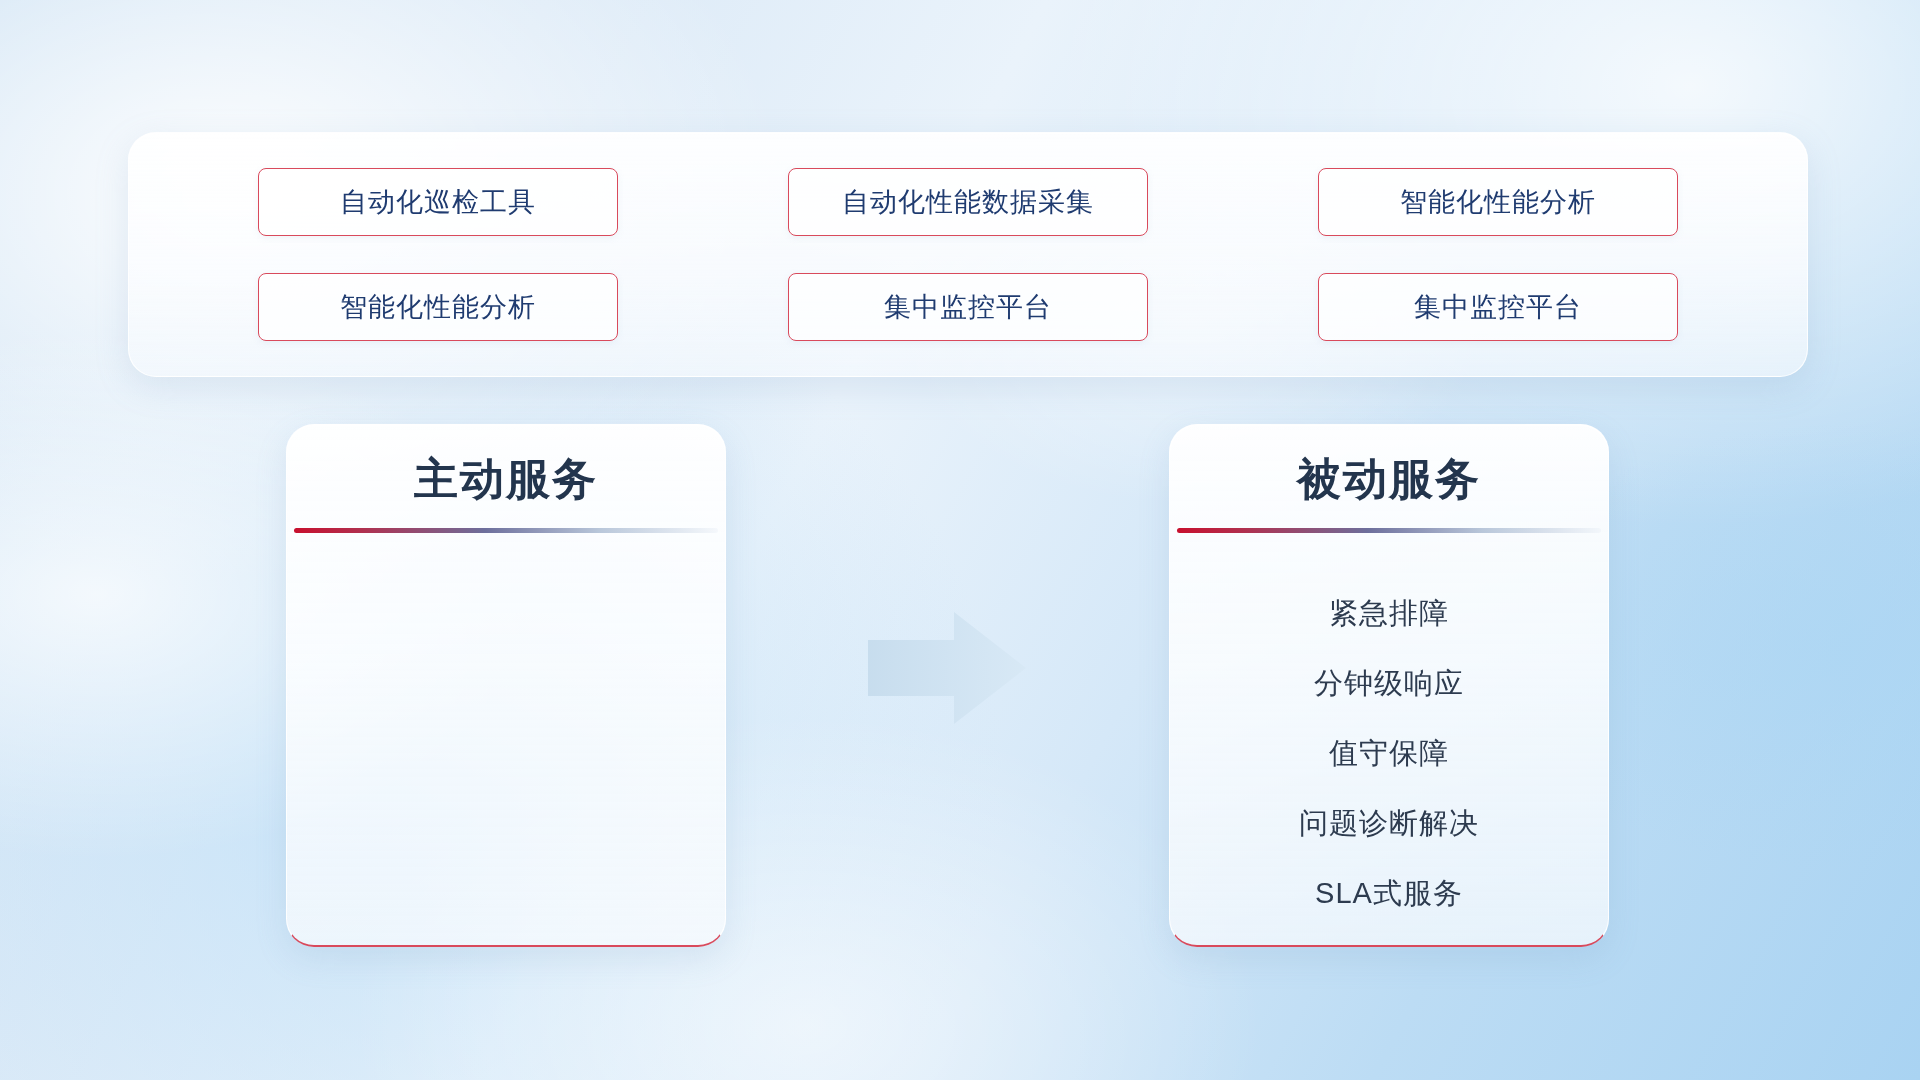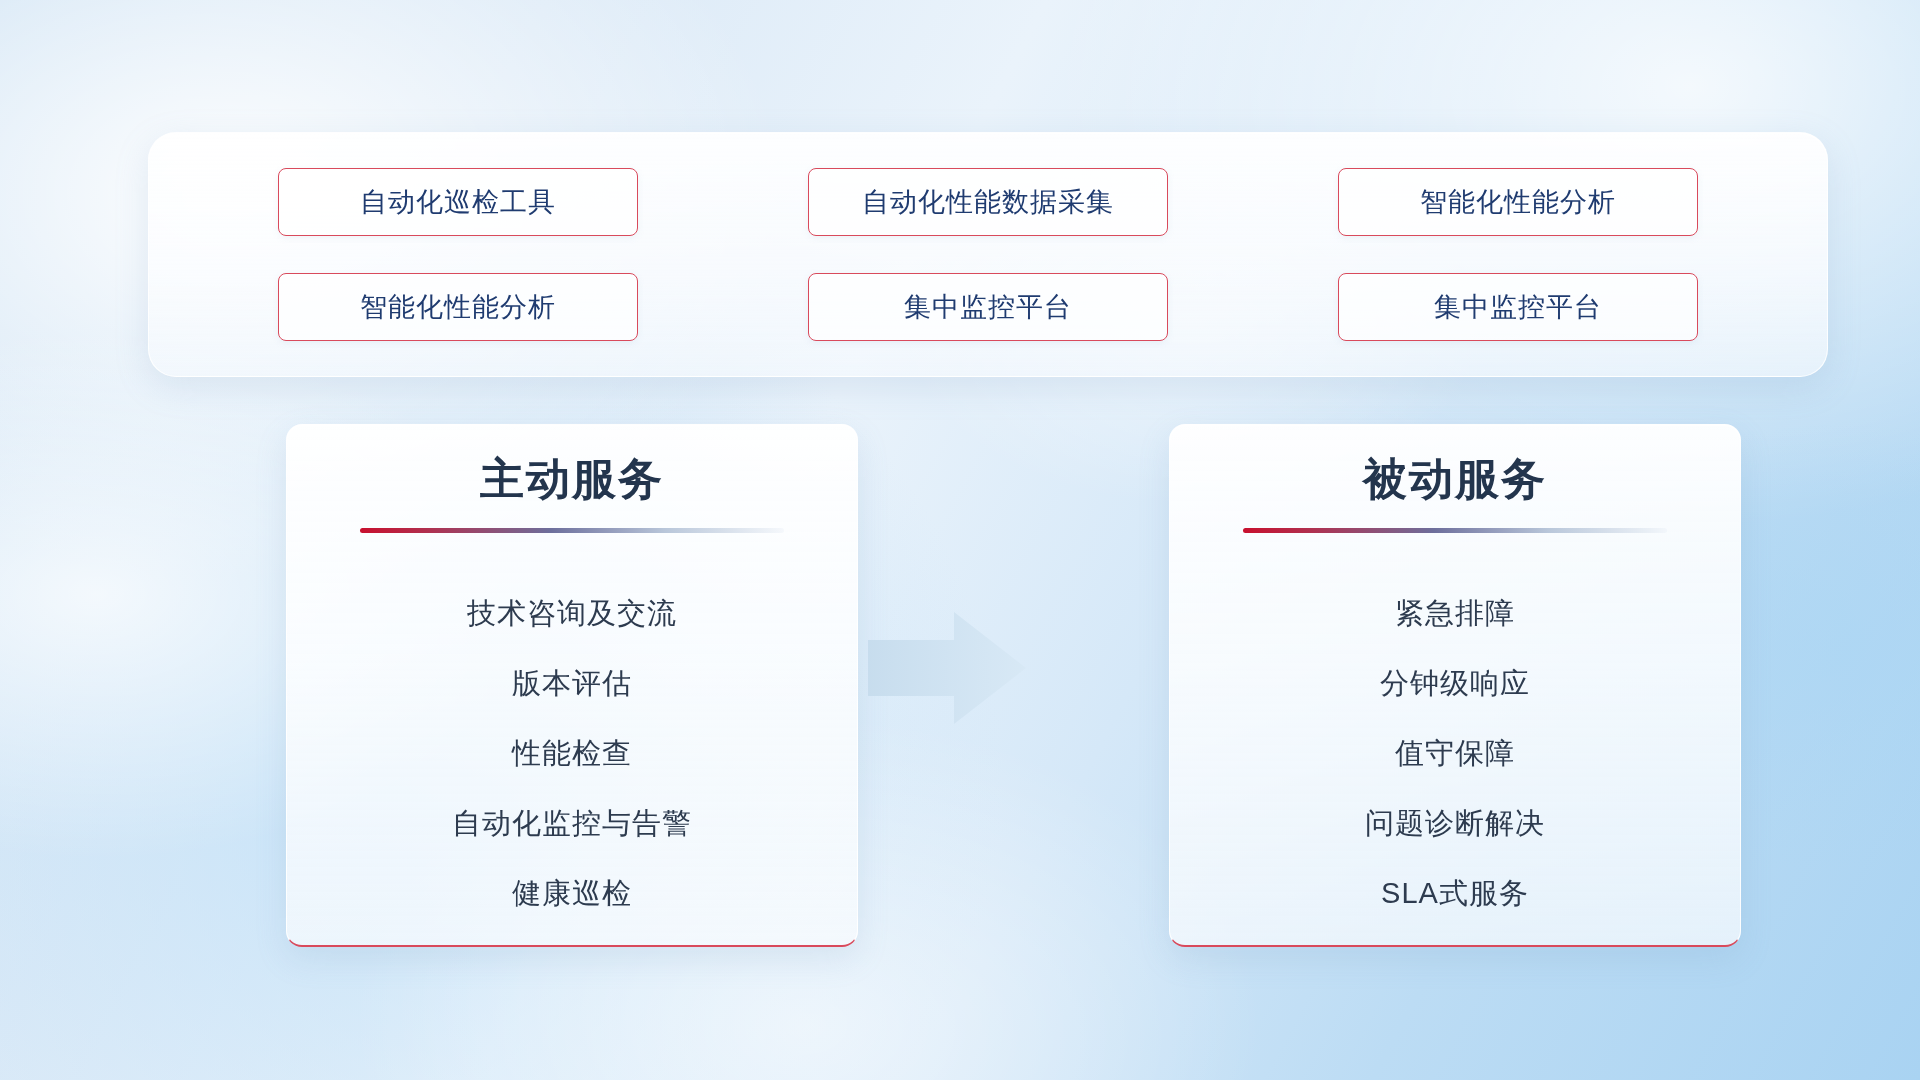--- a/index.html
+++ b/index.html
@@ -48,44 +48,43 @@
     box-shadow: 0 10px 34px rgba(120,155,195,0.18), inset 0 1px 0 rgba(255,255,255,0.9);
     border: 1px solid rgba(255,255,255,0.85);
     display: grid;
     grid-template-columns: repeat(3, 1fr);
     grid-auto-rows: 1fr;
     align-items: center;
     justify-items: center;
     padding: 26px 44px;
     box-sizing: border-box;
     row-gap: 18px;
-    margin-left: 20px;
   }
   .cap-chip {
     width: 358px;
     height: 66px;
     border: 1.6px solid #d94a5c;
     border-radius: 8px;
     background: rgba(255,255,255,0.72);
     display: flex;
     align-items: center;
     justify-content: center;
     font-size: 27px;
     color: #1f3b70;
     letter-spacing: 1px;
     box-shadow: 0 2px 7px rgba(150,170,200,0.12);
   }
 
   
   .service-card {
     position: absolute;
     top: 424px;
-    width: 572px;
+    width: 440px;
     height: 523px;
-    border-radius: 16px;
+    border-radius: 28px;
     background: linear-gradient(180deg, rgba(255,255,255,0.95) 0%, rgba(253,254,255,0.86) 45%, rgba(248,251,254,0.72) 100%);
     border: 1px solid rgba(255,255,255,0.9);
     border-bottom: 2px solid #d94a5c;
     box-shadow: 0 12px 32px rgba(120,155,195,0.16), inset 0 1px 0 rgba(255,255,255,0.95);
     box-sizing: border-box;
     padding-top: 28px;
   }
   #card-proactive { left: 286px; }
   #card-reactive  { left: 1134px; margin-left: 35px; }
 
@@ -151,27 +150,20 @@
     <span class="nowrap">集中监控平台</span>
   </div>
   <div class="cap-chip">
     <span class="nowrap">集中监控平台</span>
   </div>
 </div>
 
 <div class="service-card" id="card-proactive">
   <div class="card-title">主动服务</div>
   <div class="title-rule"></div>
-  <ul class="card-list">
-    <li>技术咨询及交流</li>
-    <li>版本评估</li>
-    <li>性能检查</li>
-    <li>自动化监控与告警</li>
-    <li>健康巡检</li>
-  </ul>
 </div>
 
 <div id="flow-arrow">
   <svg width="158" height="112" viewBox="0 0 158 112" xmlns="http://www.w3.org/2000/svg">
     <defs>
       <linearGradient id="arrowGrad" x1="0" y1="0" x2="1" y2="0">
         <stop offset="0%" stop-color="#c6dced" stop-opacity="0.95"></stop>
         <stop offset="100%" stop-color="#d7e8f5" stop-opacity="0.85"></stop>
       </linearGradient>
     </defs>

